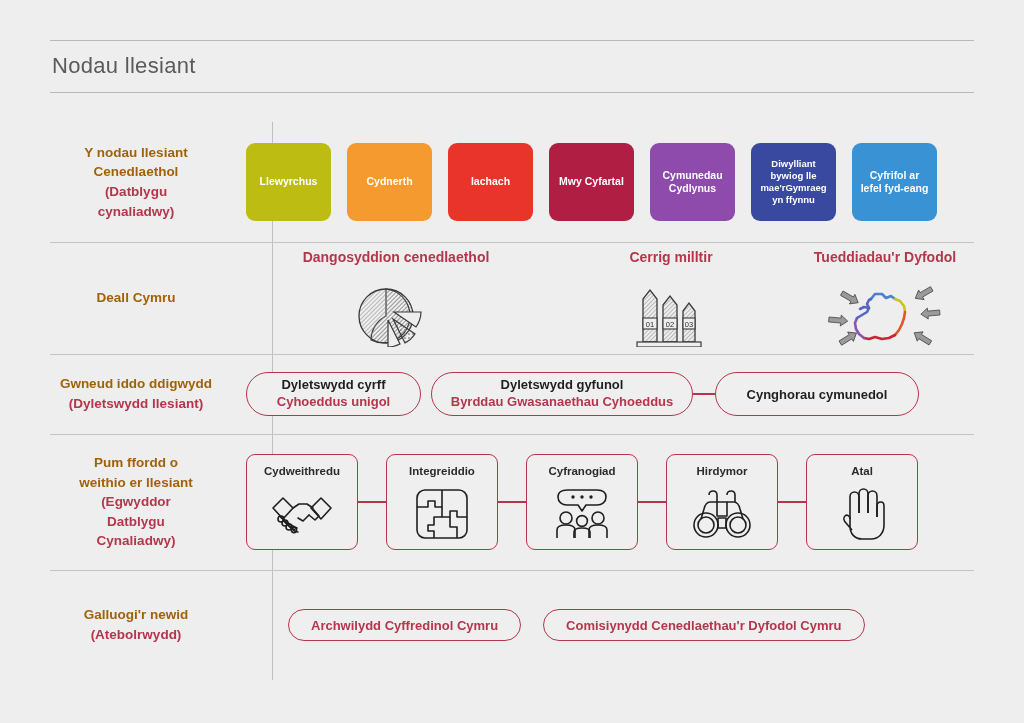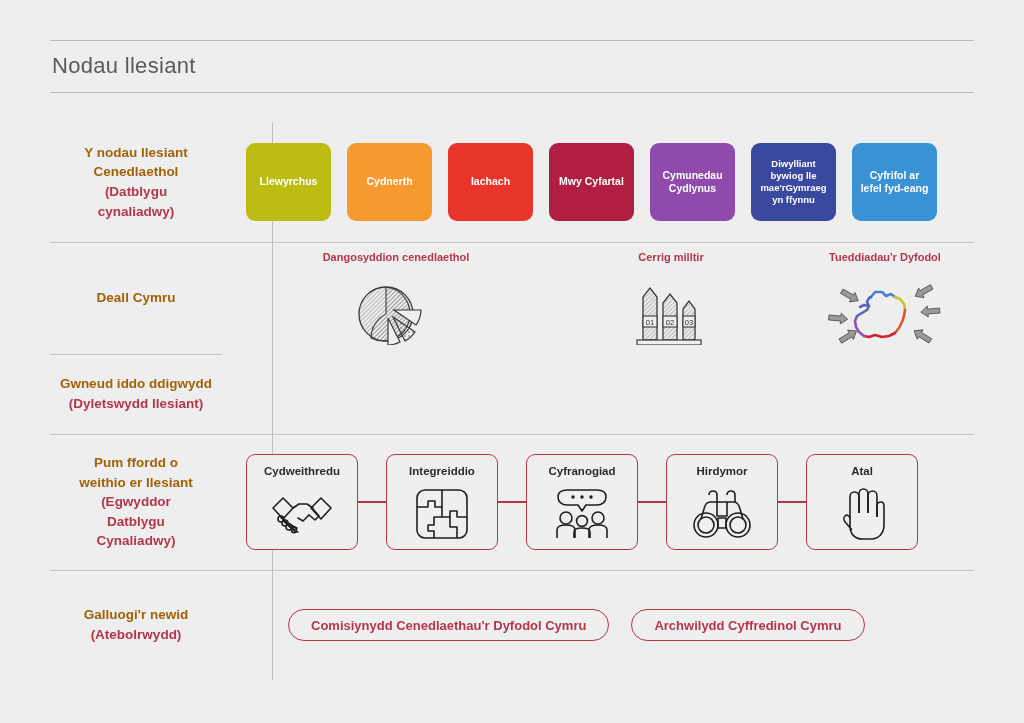--- a/index.html
+++ b/index.html
@@ -57,21 +57,21 @@
     width:85px;height:78px;border-radius:9px;
     display:flex;align-items:center;justify-content:center;
     text-align:center;color:#fff;font-size:10.5px;font-weight:700;
     line-height:1.28;padding:0 7px;box-sizing:border-box;
   }
 
   
   .deall{display:flex;width:100%;align-items:flex-start;padding-top:4px;}
   .deall-item{display:flex;flex-direction:column;align-items:center;}
   .deall-item .cap{
-    font-size:11px;font-weight:700;color:#b4364b;margin-bottom:20px;white-space:nowrap;
+    font-size:14px;font-weight:700;color:#b4364b;margin-bottom:20px;white-space:nowrap;
   }
   .d1{width:300px;}
   .d2{width:250px;}
   .d3{width:auto;flex:1;}
 
   
   .duties{display:flex;align-items:center;width:100%;}
   .pill{
     border:1.4px solid #b4364b;border-radius:22px;background:#efefef;
     display:flex;flex-direction:column;align-items:center;justify-content:center;
@@ -248,20 +248,36 @@
       </div>
     </div>
 
     <div class="row r3">
       <div class="label-cell">
         <div>
           <div class="lbl-main">Gwneud iddo ddigwydd</div>
           <div class="lbl-sub">(Dyletswydd llesiant)</div>
         </div>
       </div>
+      <div class="content-cell">
+        <div class="duties">
+          <div class="pill p-a">
+            <span class="l1">Dyletswydd cyrff</span>
+            <span class="l2">Cyhoeddus unigol</span>
+          </div>
+          <div class="pill p-b">
+            <span class="l1">Dyletswydd gyfunol</span>
+            <span class="l2">Byrddau Gwasanaethau Cyhoeddus</span>
+          </div>
+          <div class="connector"></div>
+          <div class="pill p-c">
+            <span class="single">Cynghorau cymunedol</span>
+          </div>
+        </div>
+      </div>
     </div>
 
     <div class="row r4">
       <div class="label-cell">
         <div>
           <div class="lbl-main">Pum ffordd o</div>
           <div class="lbl-main">weithio er llesiant</div>
           <div class="lbl-sub">(Egwyddor</div>
           <div class="lbl-sub">Datblygu</div>
           <div class="lbl-sub">Cynaliadwy)</div>
@@ -363,23 +379,23 @@
     <div class="row r5">
       <div class="label-cell">
         <div>
           <div class="lbl-main">Galluogi'r newid</div>
           <div class="lbl-sub">(Atebolrwydd)</div>
         </div>
       </div>
       <div class="content-cell">
         <div class="enablers">
           <div class="epill">
+            <span>Archwilydd Cyffredinol Cymru</span>
+          </div>
+          <div class="epill">
             <span>Comisiynydd Cenedlaethau'r Dyfodol Cymru</span>
-          </div>
-          <div class="epill">
-            <span>Archwilydd Cyffredinol Cymru</span>
           </div>
         </div>
       </div>
     </div>
 
   </div>
 </div>
 
 </body></html>

